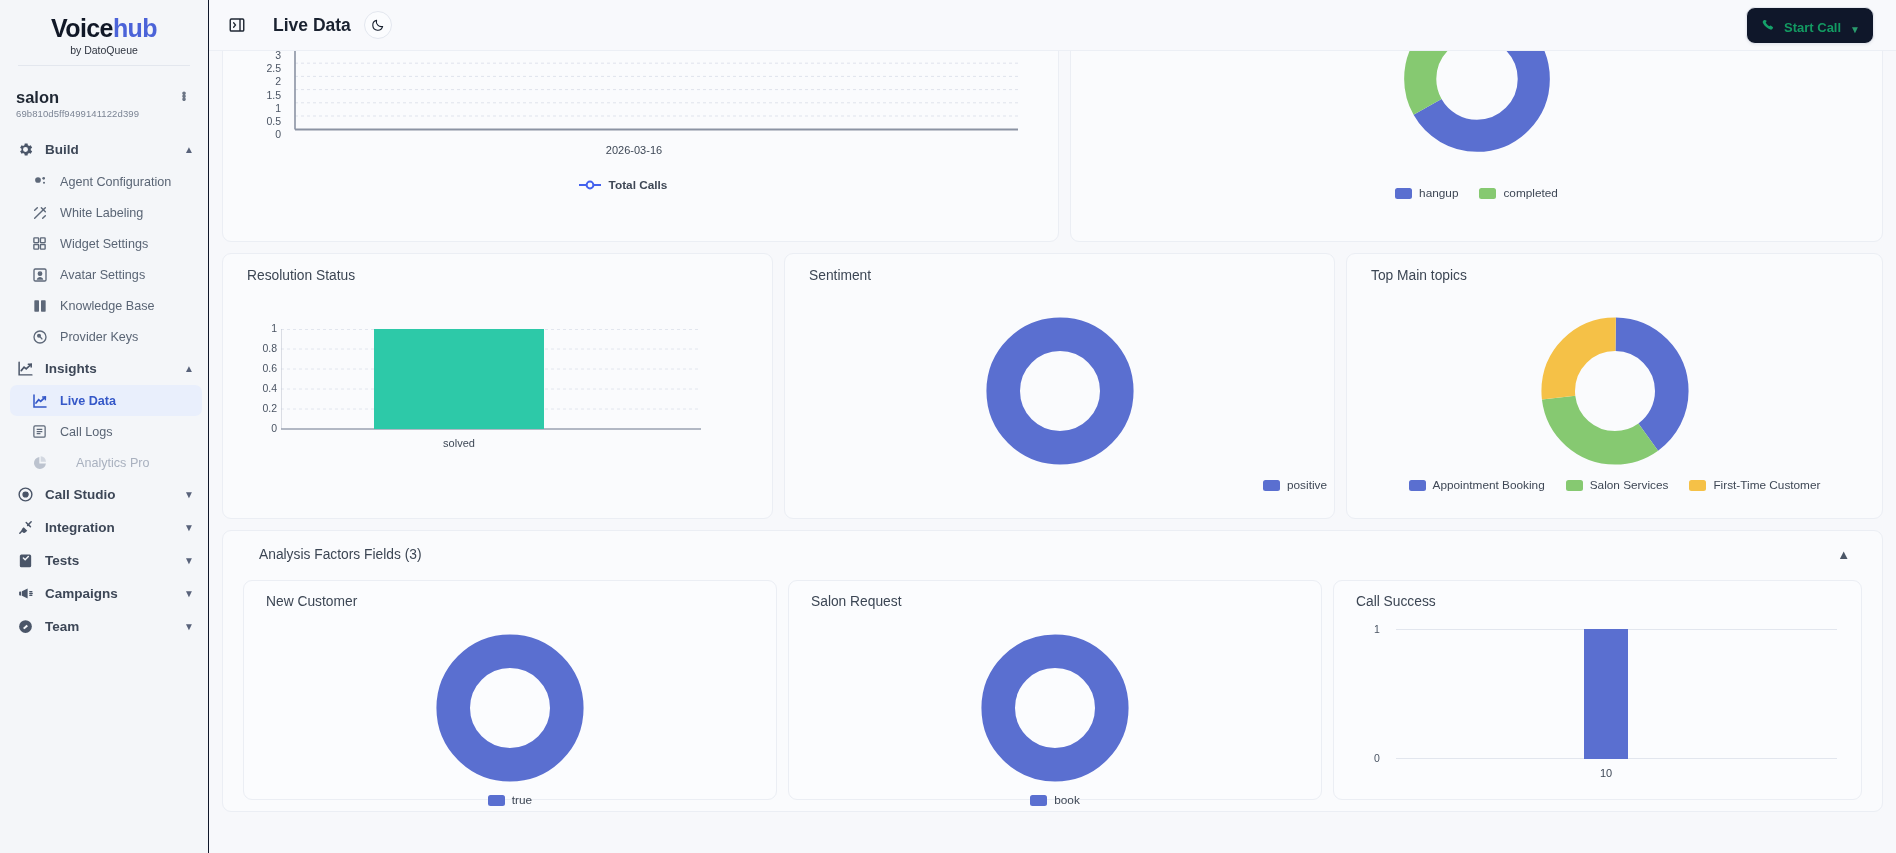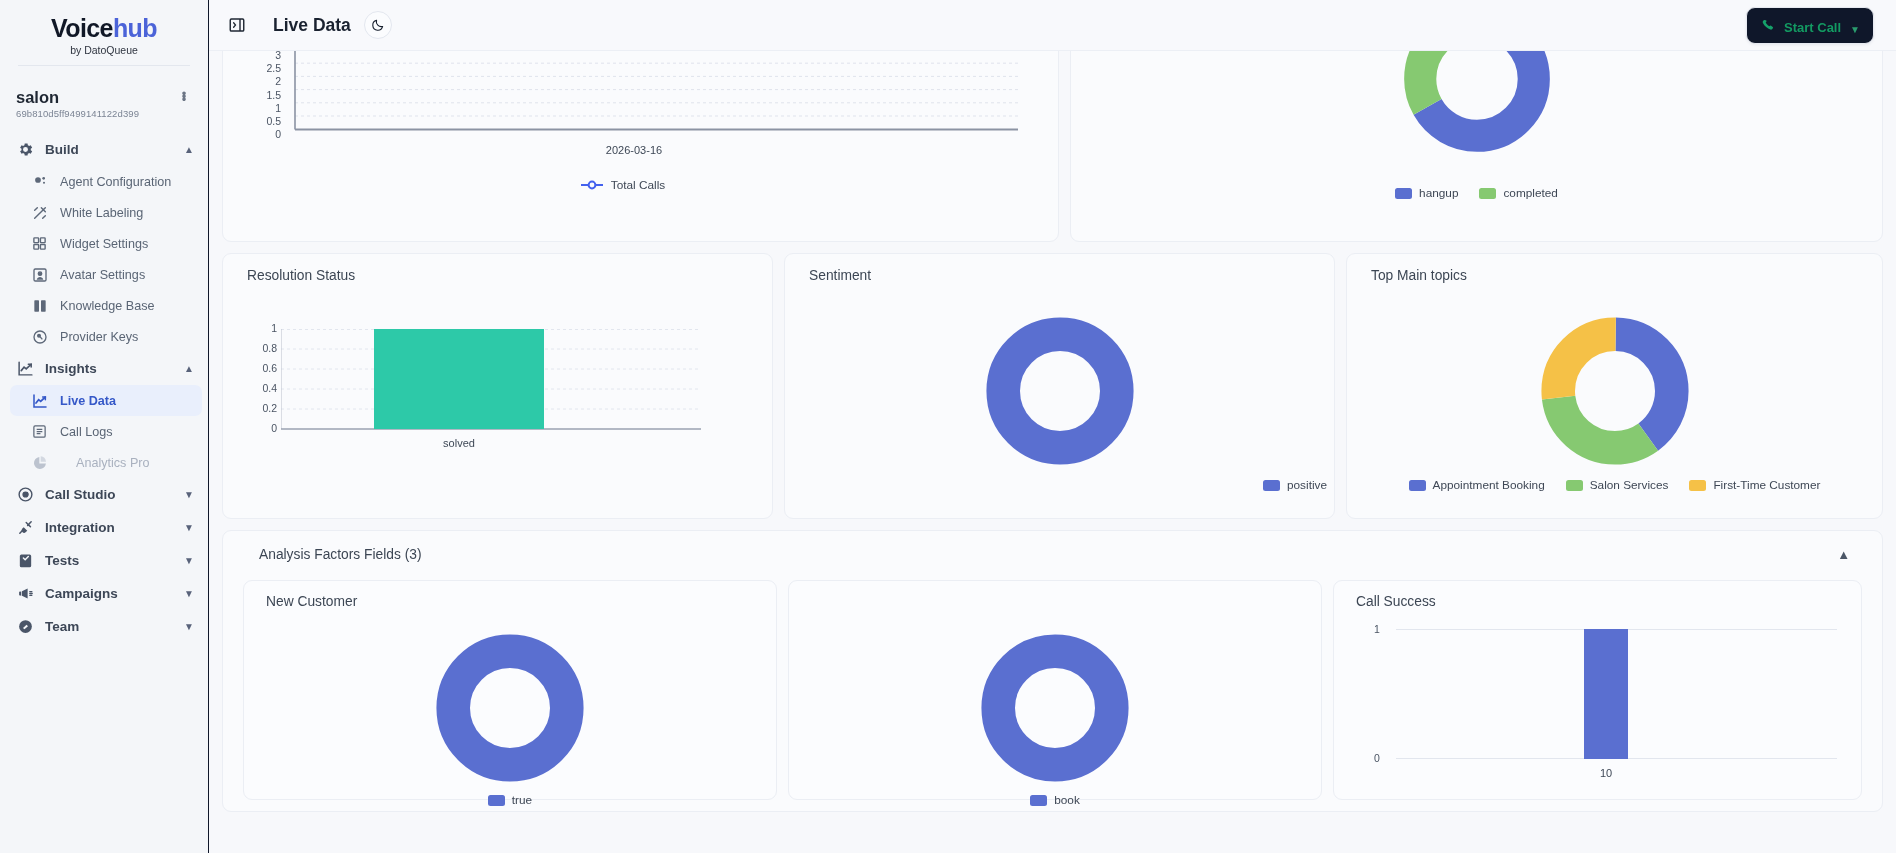--- a/index.html
+++ b/index.html
@@ -346,21 +346,21 @@
                 <line x1="10" y1="26.4" x2="733" y2="26.4"></line>
                 <line x1="10" y1="39.6" x2="733" y2="39.6"></line>
                 <line x1="10" y1="52.8" x2="733" y2="52.8"></line>
                 <line x1="10" y1="66" x2="733" y2="66"></line>
               </g>
               <line x1="10" y1="-6" x2="10" y2="79.5" stroke="#8b93a3" stroke-width="1.6"></line>
               <line x1="10" y1="79.5" x2="733" y2="79.5" stroke="#8b93a3" stroke-width="1.8"></line>
               <circle cx="333" cy="-14" r="5" fill="none" stroke="#4361ee" stroke-width="2.2"></circle>
             </svg>
             <div class="xlab" style="position:absolute;left:274px;top:88px;width:150px;">2026-03-16</div>
-            <div class="line-legend" style="position:absolute;left:188px;top:122px;width:300px;">
+            <div class="line-legend" style="position:absolute;left:188px;top:122px;width:300px;font-weight:bold;">
               <svg width="22" height="10">
                   <line x1="0" y1="5" x2="22" y2="5" stroke="#4361ee" stroke-width="2"></line>
                   <circle cx="11" cy="5" r="3.4" fill="#fafbfd" stroke="#4361ee" stroke-width="2"></circle>
                 </svg>
               <span class="legend-lbl">Total Calls</span>
             </div>
           </div>
         </div>
 
         <div class="card" style="flex:1;margin-top:-58px;height:249px;overflow:hidden;">
@@ -470,20 +470,21 @@
             </div>
             <div class="legend" style="position:absolute;left:0;right:0;top:212px;">
               <span class="legend-item">
                 <span class="swatch" style="background:#5a6fd0;"></span>
                 <span class="legend-lbl">true</span>
               </span>
             </div>
           </div>
 
           <div class="card" style="width:534px;background:#fbfcfe;">
+            <div class="card-title" style="padding-left:22px;padding-top:13px;">Salon Request</div>
             <div style="position:absolute;left:50%;top:52px;transform:translateX(-50%);">
               <svg width="150" height="150" viewBox="0 0 42 42">
                 <circle cx="21" cy="21" r="15.9" fill="transparent" stroke="#5a6fd0" stroke-width="9.4"></circle>
               </svg>
             </div>
             <div class="legend" style="position:absolute;left:0;right:0;top:212px;">
               <span class="legend-item">
                 <span class="swatch" style="background:#5a6fd0;"></span>
                 <span class="legend-lbl">book</span>
               </span>

